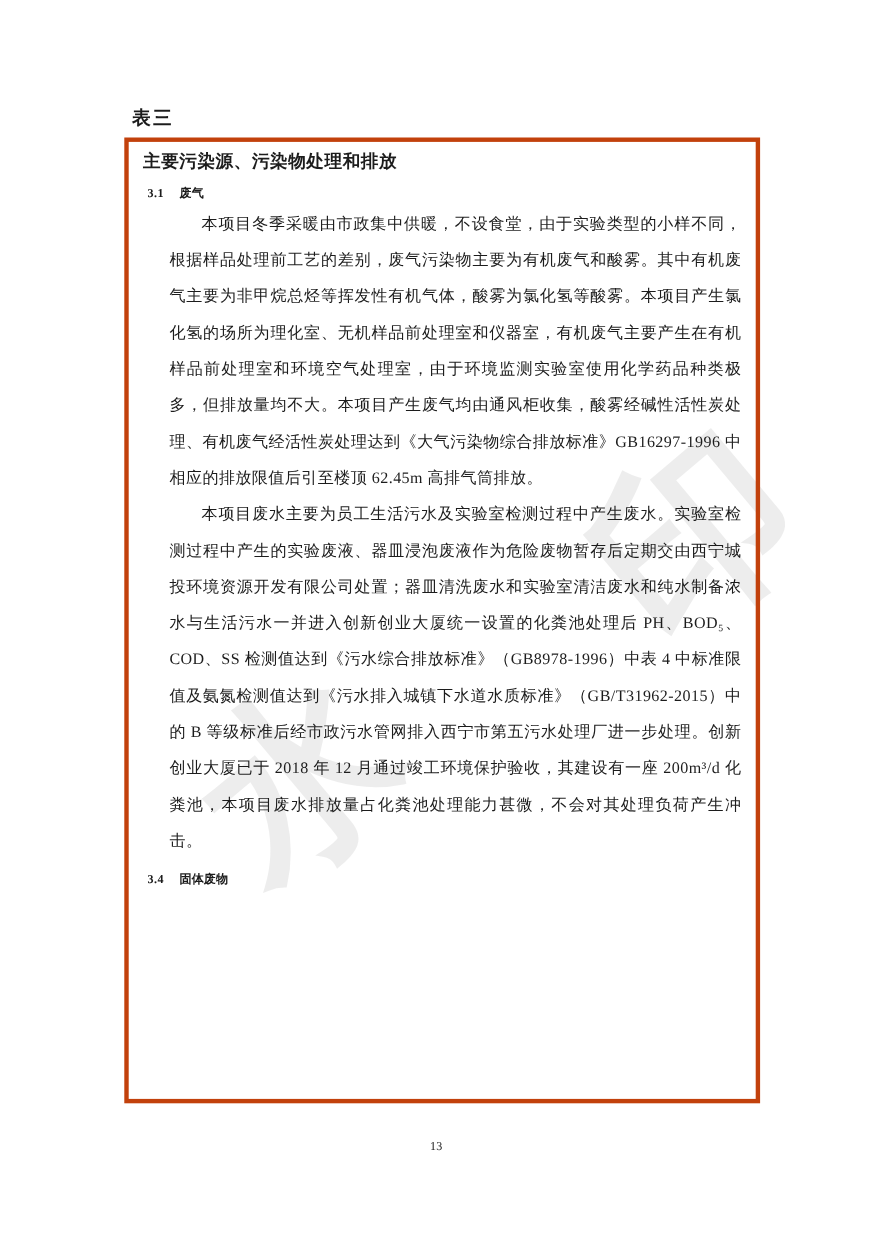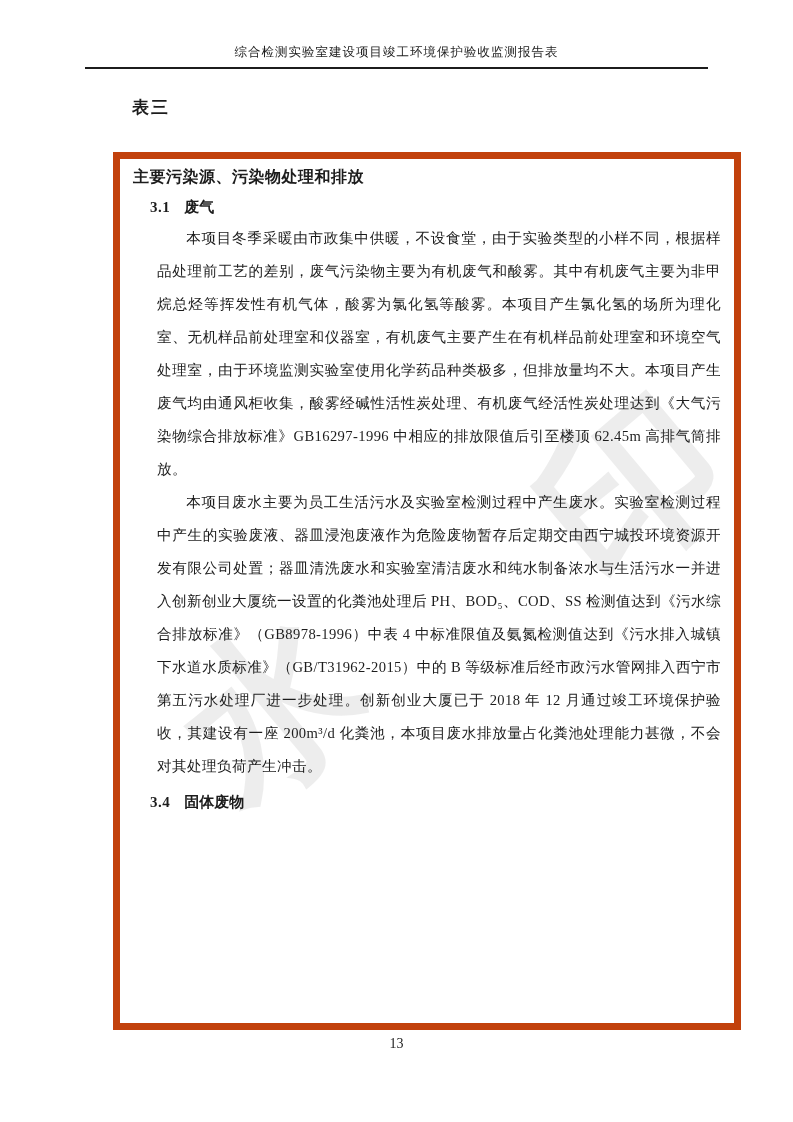--- a/index.html
+++ b/index.html
@@ -24,61 +24,60 @@
     border-bottom: 2px solid #1c1c1c;
   }
 
   
   .table-label {
     position: absolute;
     left: 120px; top: 96px;
     font-size: 17px;
     font-weight: bold;
     letter-spacing: 2px;
-    margin-left: 12px;
   }
 
   
   .content-box {
     position: absolute;
-    left: 113px; top: 152px;
-    width: 628px; height: 878px;
-    border: 7px solid #c2410c;
+    left: 113px; top: 125px;
+    width: 578px; height: 878px;
+    border: 4px solid #c2410c;
     padding: 6px 13px 0 13px;
     background: transparent;
   }
   .box-title {
     font-size: 16px;
     font-weight: bold;
     letter-spacing: 0.5px;
     margin: 2px 0 6px 0;
   }
   .section-heading {
-    font-size: 15px;
+    font-size: 11px;
     font-weight: bold;
-    margin: 10px 0 5px 17px;
+    margin: 10px 0 5px 4px;
   }
   .section-heading .sec-no { margin-right: 14px; letter-spacing: 0.5px; }
   .section-para {
     font-size: 14.6px;
     line-height: 33px;
     text-align: justify;
     text-indent: 2em;
     letter-spacing: 0.4px;
     margin-left: 24px;
   }
   .u { text-decoration: underline; text-underline-offset: 3px; }
 
   
   .page-number {
     position: absolute;
     left: 0; width: 100%;
     top: 1036px;
     text-align: center;
-    font-size: 14px;
+    font-size: 11px;
     color: #222;
   }
 
   
   .watermark-char {
     position: absolute;
     font-size: 175px;
     font-weight: bold;
     color: rgba(145,145,145,0.16);
     transform: rotate(-40deg);
@@ -92,21 +91,20 @@
   .content-box, .doc-header, .table-label, .page-number { z-index: 1; }
 </style>
 </head>
 <body>
 
 <div class="page">
 
   <span class="watermark-char wm-left">水</span>
   <span class="watermark-char wm-right">印</span>
 
-  <div class="doc-header">综合检测实验室建设项目竣工环境保护验收监测报告表</div>
 
   <div class="table-label">表三</div>
 
   <div class="content-box">
 
     <div class="box-title">主要污染源、污染物处理和排放</div>
 
     <div class="section">
       <div class="section-heading">
         <span class="sec-no">3.1</span><span>废气</span>

